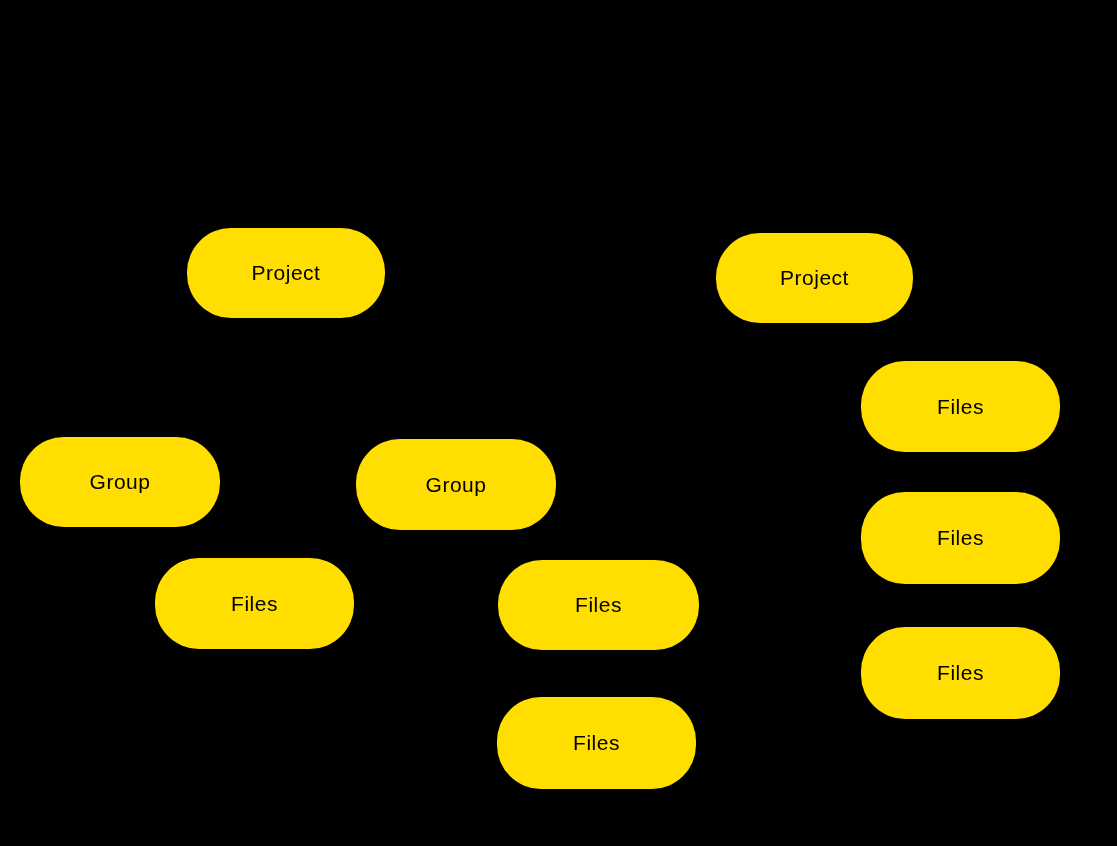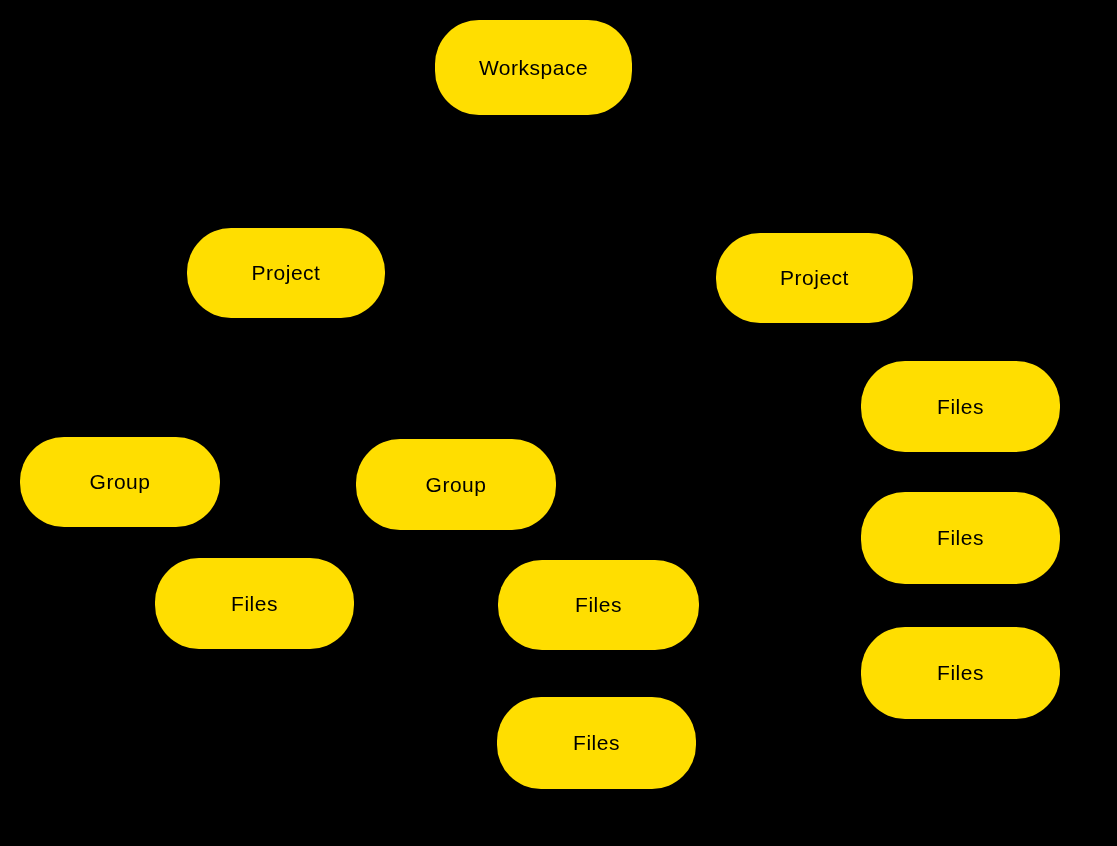--- a/index.html
+++ b/index.html
@@ -33,23 +33,20 @@
     letter-spacing: 0.5px;
     box-sizing: border-box;
     text-align: center;
   }
 </style>
 </head>
 <body>
 
 <div class="canvas">
 
-  <div class="node" style="left:435px; top:20px; width:197px; height:95px;">
-    <span>Workspace</span>
-  </div>
 
   <div class="node" style="left:187px; top:228px; width:198px; height:90px;">
     <span>Project</span>
   </div>
 
   <div class="node" style="left:716px; top:233px; width:197px; height:90px;">
     <span>Project</span>
   </div>
 
   <div class="node" style="left:861px; top:361px; width:199px; height:91px;">

